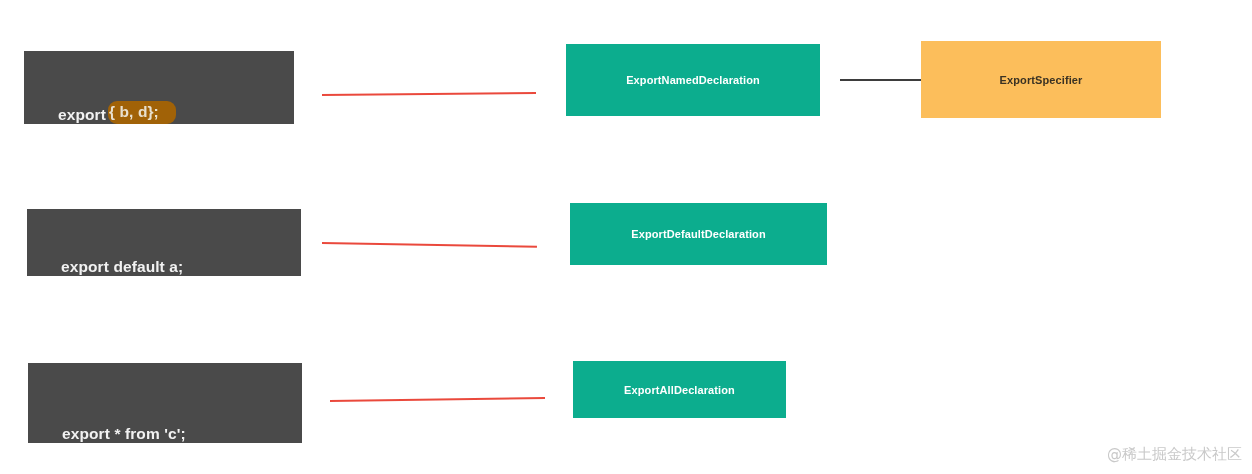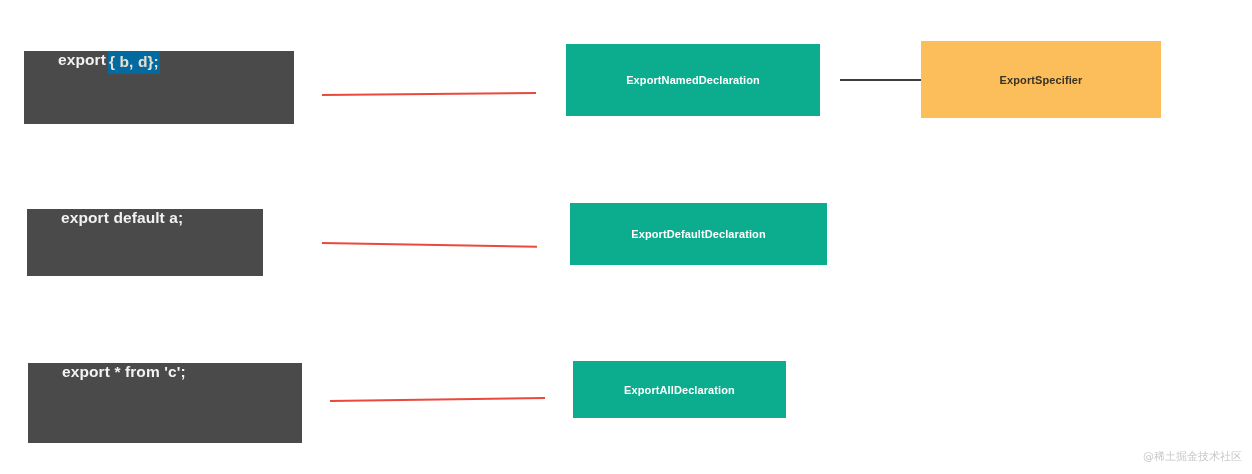--- a/index.html
+++ b/index.html
@@ -19,36 +19,37 @@
     height: 474px;
     background: #ffffff;
   }
 
   
   .code-box {
     position: absolute;
     background: #4a4a4a;
     color: #ffffff;
     display: flex;
-    align-items: flex-start;
+    align-items: flex-end;
     box-sizing: border-box;
     padding-left: 34px;
     font-size: 15.5px;
     font-weight: bold;
     letter-spacing: 0.1px;
     white-space: nowrap;
   }
   .code-box .plain {
     color: #f2f2f2;
   }
   .code-box .hl {
-    background: #0369a1;
+    background: #a16207;
     color: #e8e0cf;
-    padding: 2px 1px 3px 1px;
+    padding: 2px 17px 3px 1px;
     margin-left: 2px;
+    border-radius: 9px;
   }
 
   
   .node-box {
     position: absolute;
     display: flex;
     align-items: center;
     justify-content: center;
     box-sizing: border-box;
     font-size: 11px;
@@ -77,21 +78,21 @@
     position: absolute;
     height: 0;
     border-top: 2px solid #3d3d3d;
   }
 
   
   .watermark {
     position: absolute;
     right: 10px;
     bottom: 10px;
-    font-size: 11px;
+    font-size: 15px;
     color: #c9c9c9;
     font-family: "DejaVu Sans", sans-serif;
     white-space: nowrap;
   }
 </style>
 </head>
 <body>
 
 <div class="canvas">
 
@@ -105,21 +106,21 @@
   <div class="node-box node-green" style="left:566px; top:44px; width:254px; height:72px;">
     <span>ExportNamedDeclaration</span>
   </div>
 
   <div class="gray-line" style="left:840px; top:79px; width:82px;"></div>
 
   <div class="node-box node-orange" style="left:921px; top:41px; width:240px; height:77px;">
     <span>ExportSpecifier</span>
   </div>
 
-  <div class="code-box" style="left:27px; top:209px; width:236px; height:67px;">
+  <div class="code-box" style="left:27px; top:209px; width:274px; height:67px;">
     <span class="plain">export default a;</span>
   </div>
 
   <div class="red-line" style="left:322px; top:242px; width:215px; transform: rotate(1.0deg);"></div>
 
   <div class="node-box node-green" style="left:570px; top:203px; width:257px; height:62px;">
     <span>ExportDefaultDeclaration</span>
   </div>
 
   <div class="code-box" style="left:28px; top:363px; width:274px; height:80px;">

